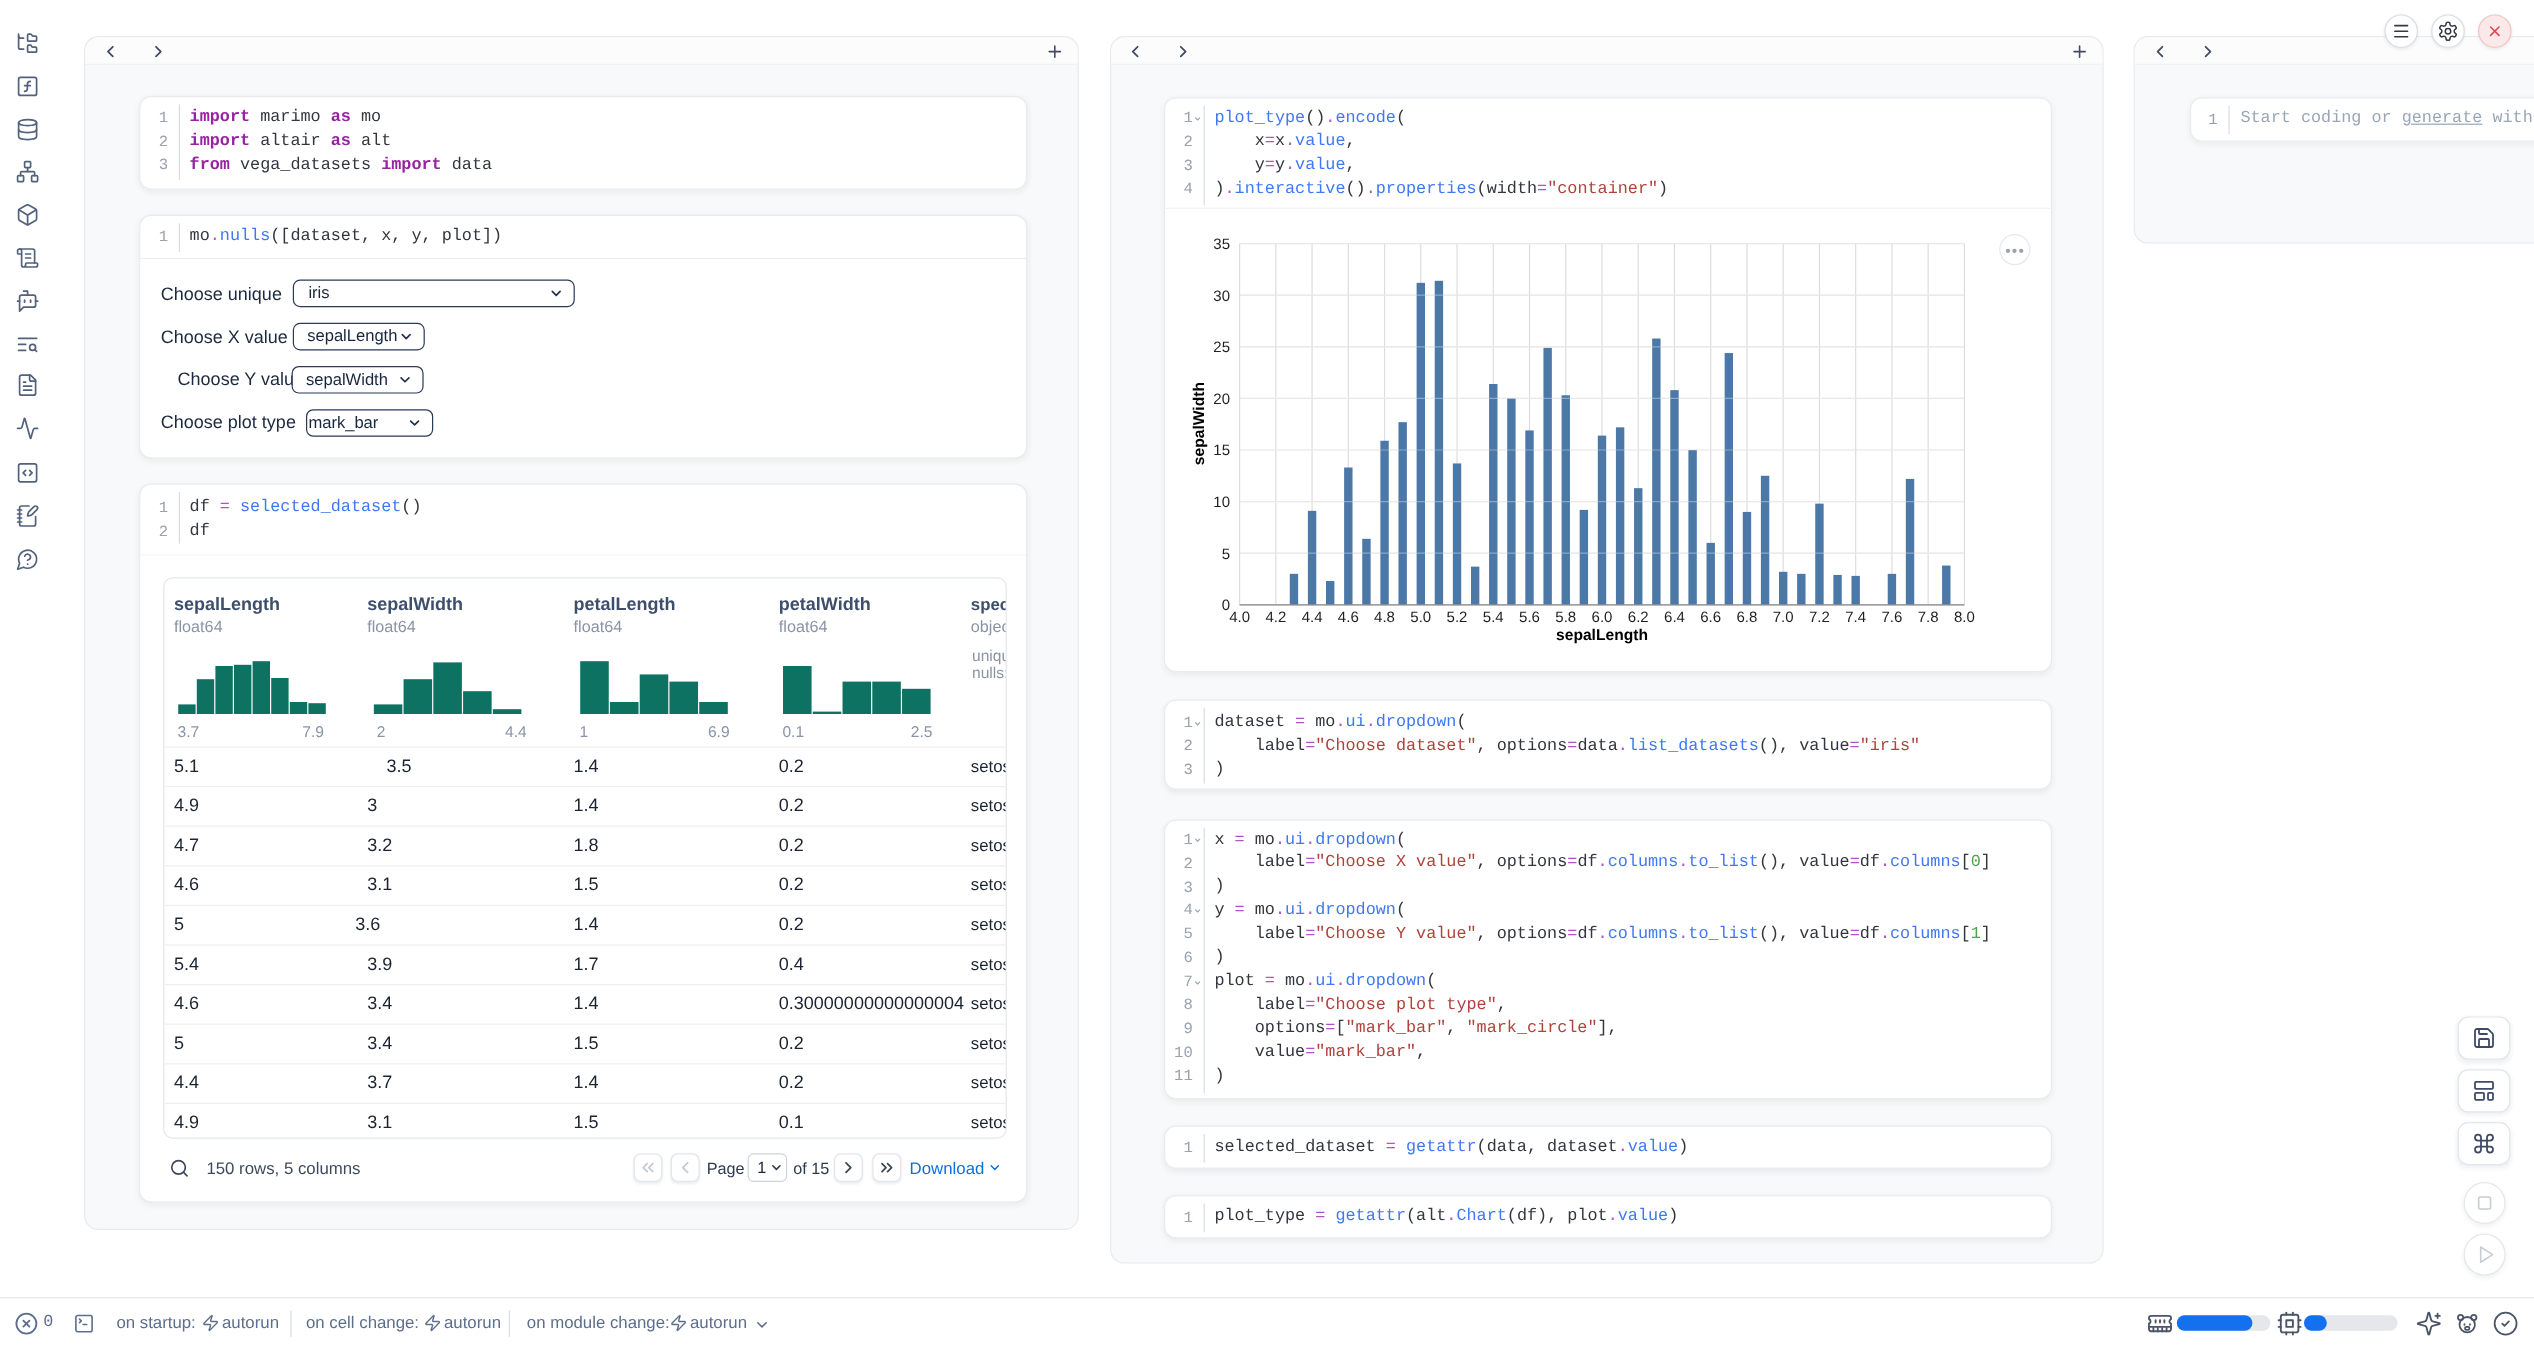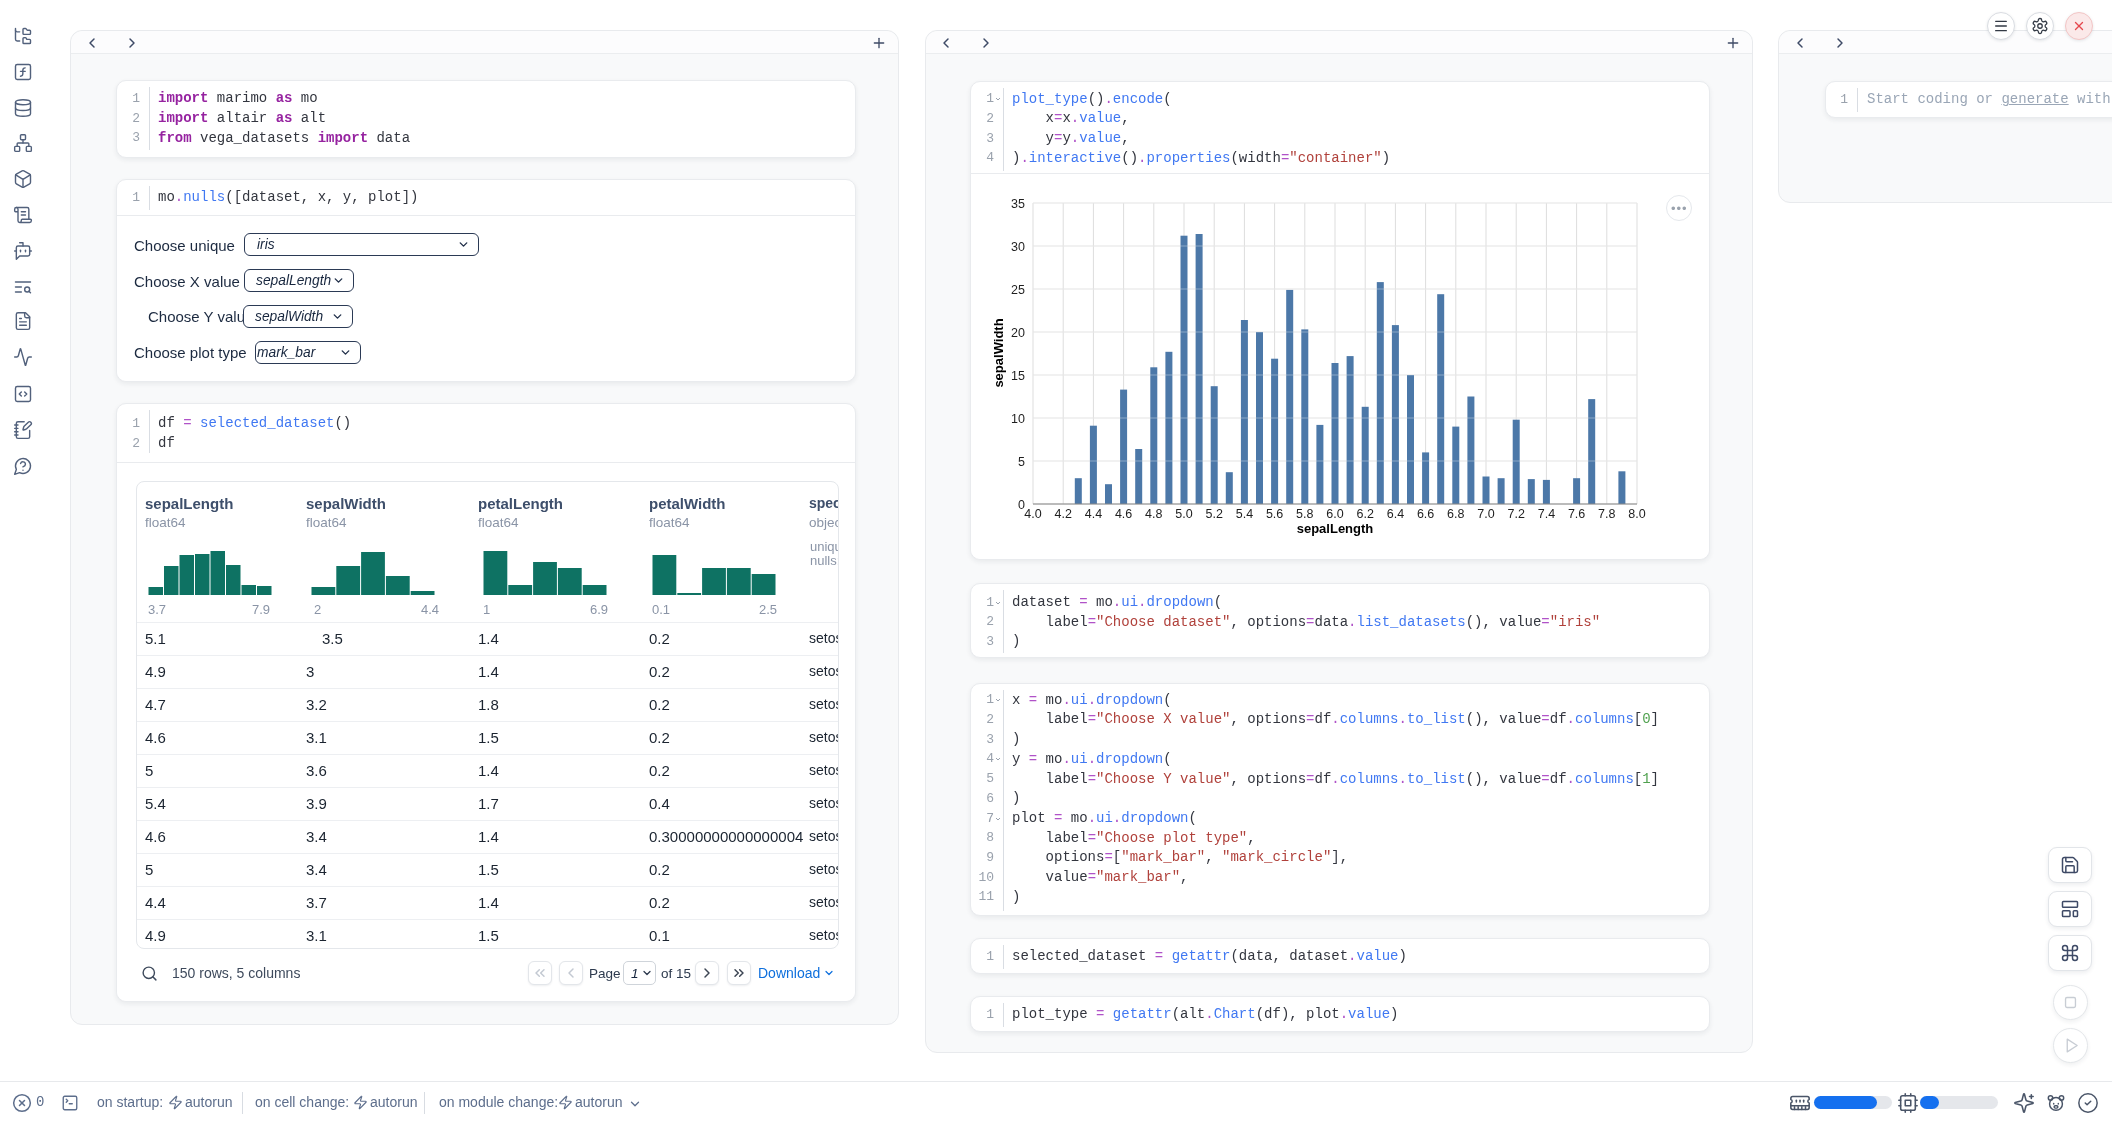--- a/index.html
+++ b/index.html
@@ -16,21 +16,21 @@
 pre.code i { font-style:normal; }
 i.k { color:#9623a0; font-weight:bold; }
 i.f { color:#4078f2; }
 i.o { color:#b052c8; }
 i.s { color:#b0413b; }
 i.n { color:#50a14f; }
 .outdiv { position:absolute; left:0; right:0; border-top:1px solid #e9ebee; }
 .lbl { position:absolute; font-size:15px; color:#1c2a40; }
 .sel { position:absolute; background:#fff; border:1.4px solid #2b3a55; border-radius:6px;
   font-size:13.8px; color:#17263e; }
-.sel span { position:absolute; top:50%; transform:translateY(-50%);font-style:italic; }
+.sel span { position:absolute; top:50%; transform:translateY(-50%); }
 .tbl { position:absolute; background:#fff; border:1px solid #e4e7eb; border-radius:8px; overflow:hidden; }
 .th { position:absolute; font-size:15px; font-weight:bold; color:#3e4f6b; }
 .tt { position:absolute; font-size:13.5px; color:#8a94a6; }
 .mm { position:absolute; font-size:13px; color:#8a94a6; }
 .tv { position:absolute; font-size:15px; color:#1b2430; }
 .rsep { position:absolute; left:0; right:0; height:0; border-top:1px solid #edeff2; }
 .pbtn { position:absolute; width:24px; height:24px; background:#fff; border:1px solid #e3e6ea;
   border-radius:6px; box-shadow:0 1px 2px rgba(24,36,58,.08); }
 .ftxt { position:absolute; font-size:14px; color:#3e4a5c; }
 .fbar { position:absolute; left:0; right:0; top:1081px; height:41px; background:#fff;
@@ -277,21 +277,21 @@
       <div class="tv" style="left:512px;top:213.7px">0.2</div>
       <div class="tv" style="left:672px;top:213.7px;font-size:14px">setos</div>
       <div class="rsep" style="top:238.8px"></div>
       <div class="tv" style="left:8px;top:246.8px">4.6</div>
       <div class="tv" style="left:169px;top:246.8px">3.1</div>
       <div class="tv" style="left:341px;top:246.8px">1.5</div>
       <div class="tv" style="left:512px;top:246.8px">0.2</div>
       <div class="tv" style="left:672px;top:246.8px;font-size:14px">setos</div>
       <div class="rsep" style="top:271.9px"></div>
       <div class="tv" style="left:8px;top:279.9px">5</div>
-      <div class="tv" style="left:169px;top:279.9px">3.6</div>
+      <div class="tv" style="left:159px;top:279.9px">3.6</div>
       <div class="tv" style="left:341px;top:279.9px">1.4</div>
       <div class="tv" style="left:512px;top:279.9px">0.2</div>
       <div class="tv" style="left:672px;top:279.9px;font-size:14px">setos</div>
       <div class="rsep" style="top:305.0px"></div>
       <div class="tv" style="left:8px;top:313.0px">5.4</div>
       <div class="tv" style="left:169px;top:313.0px">3.9</div>
       <div class="tv" style="left:341px;top:313.0px">1.7</div>
       <div class="tv" style="left:512px;top:313.0px">0.4</div>
       <div class="tv" style="left:672px;top:313.0px;font-size:14px">setos</div>
       <div class="rsep" style="top:338.1px"></div>

